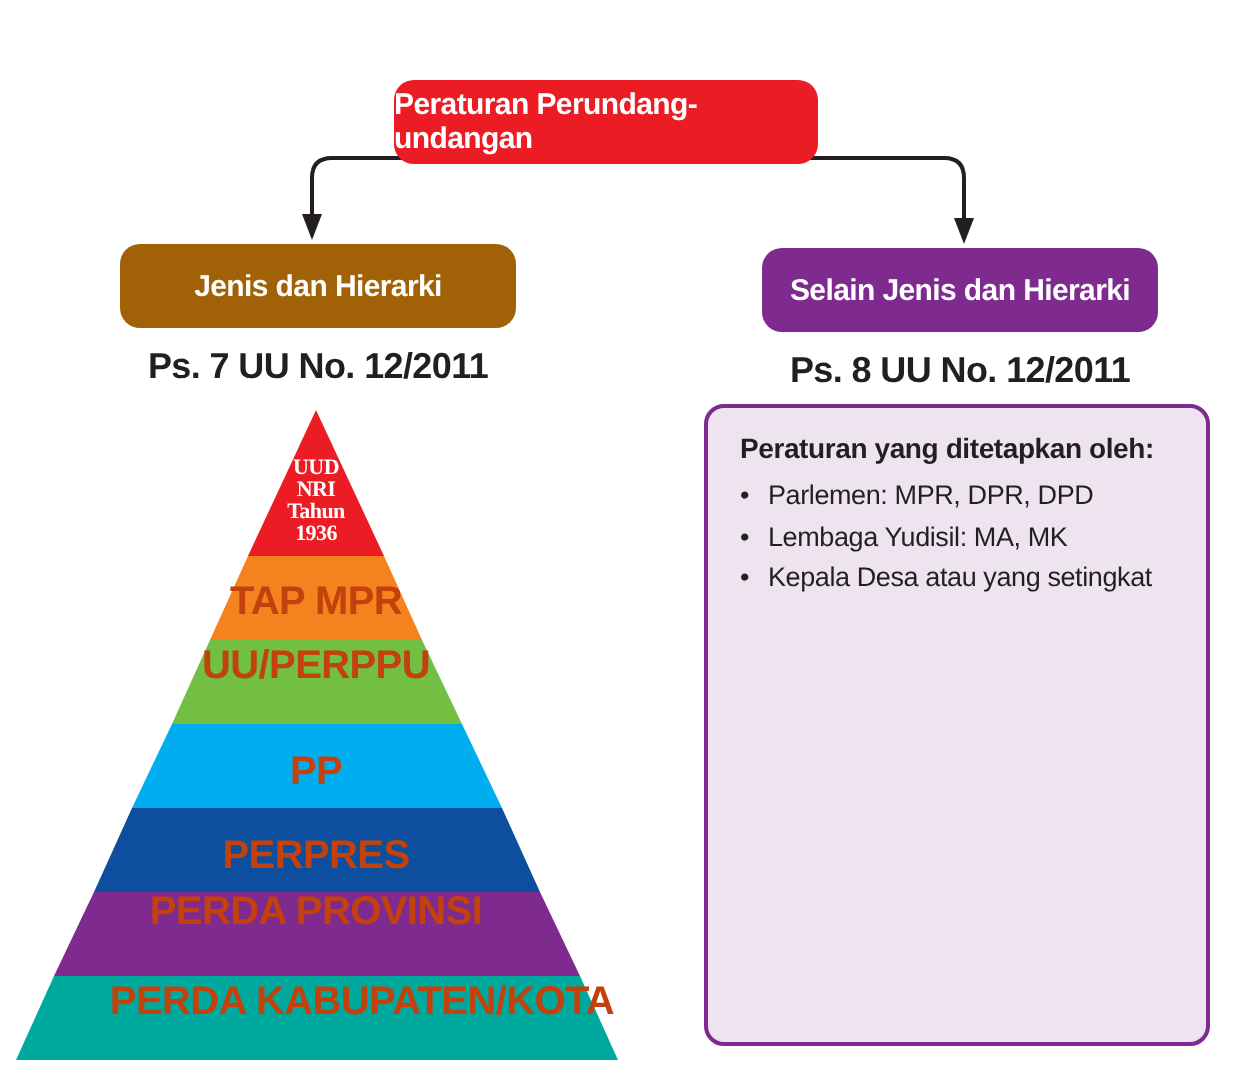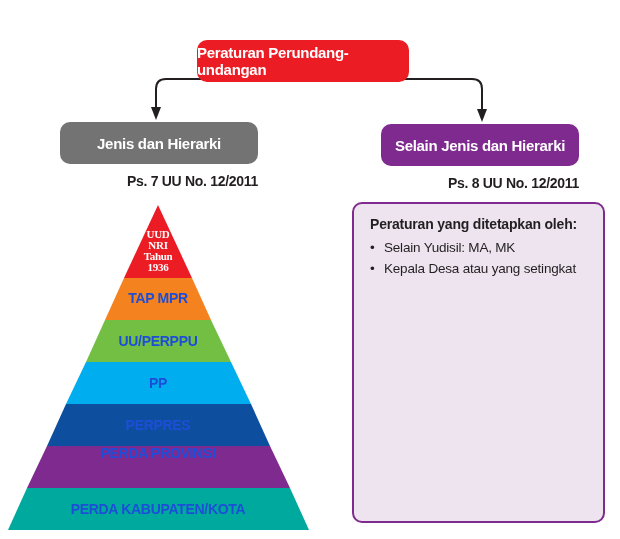--- a/index.html
+++ b/index.html
@@ -2,29 +2,29 @@
 <html><head>
   <meta charset="utf-8">
   <style>
     html, body { margin: 0; padding: 0; background: #ffffff; }
     body { width: 620px; height: 539px; position: relative; overflow: hidden;
       font-family: "Liberation Sans", "DejaVu Sans", sans-serif; }
     .box { position: absolute; border-radius: 10px; color: #fff; font-weight: bold;
       display: flex; align-items: center; justify-content: center; font-size: 15px;
       letter-spacing: -0.3px; }
     #root-box { left: 197px; top: 12px; width: 212px; height: 42px; background: #ec1c24; margin-top: 28px; }
-    #left-box { left: 60px; top: 122px; width: 198px; height: 42px; background: #737373; }
+    #left-box { left: 60px; top: 122px; width: 198px; height: 42px; background: #a16207; }
     #right-box { left: 381px; top: 124px; width: 198px; height: 42px; background: #7e2a8e; }
-    .subtitle { position: absolute; font-weight: bold; font-size: 14px; color: #231f20;
-      text-align: right; letter-spacing: -0.3px; }
+    .subtitle { position: absolute; font-weight: bold; font-size: 18px; color: #231f20;
+      text-align: center; letter-spacing: -0.3px; }
     #left-sub { left: 60px; top: 173px; width: 198px; }
     #right-sub { left: 381px; top: 175px; width: 198px; }
     svg.lines { position: absolute; left: 0; top: 0; }
-    .band-label { position: absolute; color: #1d4ed8; font-weight: bold; text-align: center;
-      font-size: 14px; letter-spacing: -0.3px; left: 0; width: 316px; }
+    .band-label { position: absolute; color: #c2410c; font-weight: bold; text-align: center;
+      font-size: 20px; letter-spacing: -0.3px; left: 0; width: 316px; }
     #apex-label { position: absolute; left: 118px; width: 80px; top: 229px; text-align: center;
       color: #fff; font-weight: bold; font-size: 11px; line-height: 11px; letter-spacing: -0.3px; font-family: Liberation Serif, serif; }
     #info-box { position: absolute; left: 352px; top: 202px; width: 253px; height: 321px;
       background: #ede4f0; border: 2px solid #7e2a8e; border-radius: 10px; box-sizing: border-box;
       padding: 12px 22px 0 16px; color: #231f20; }
     #info-title { font-weight: bold; font-size: 14px; margin-bottom: 6px; letter-spacing: -0.2px; }
     #info-list { list-style: none; margin: 0; padding: 0; font-size: 13.5px; line-height: 20.5px; letter-spacing: -0.2px; }
     #info-list li { position: relative; padding-left: 14px; }
     #info-list li::before { content: "\2022"; position: absolute; left: 0; top: 0; }
   </style>
@@ -63,25 +63,26 @@
 </div>
 <div id="right-sub" class="subtitle">Ps. 8 UU No. 12/2011</div>
 
 <div id="apex-label">
   <div>UUD</div>
   <div>NRI</div>
   <div>Tahun</div>
   <div>1936</div>
 </div>
 <div class="band-label" style="top:290px;">TAP MPR</div>
-<div class="band-label" style="top:333px;">UU/PERPPU</div>
+<div class="band-label" style="top:322px;">UU/PERPPU</div>
 <div class="band-label" style="top:375px;">PP</div>
 <div class="band-label" style="top:417px;">PERPRES</div>
 <div class="band-label" style="top:445px;">PERDA PROVINSI</div>
-<div class="band-label" style="top:501px;">PERDA KABUPATEN/KOTA</div>
+<div class="band-label" style="top:490px;padding-left:23px;">PERDA KABUPATEN/KOTA</div>
 
 <div id="info-box">
   <div id="info-title">Peraturan yang ditetapkan oleh:</div>
   <ul id="info-list">
-    <li>Selain Yudisil: MA, MK</li>
+    <li>Parlemen: MPR, DPR, DPD</li>
+    <li>Lembaga Yudisil: MA, MK</li>
     <li>Kepala Desa atau yang setingkat</li>
   </ul>
 </div>
 
 </body></html>

